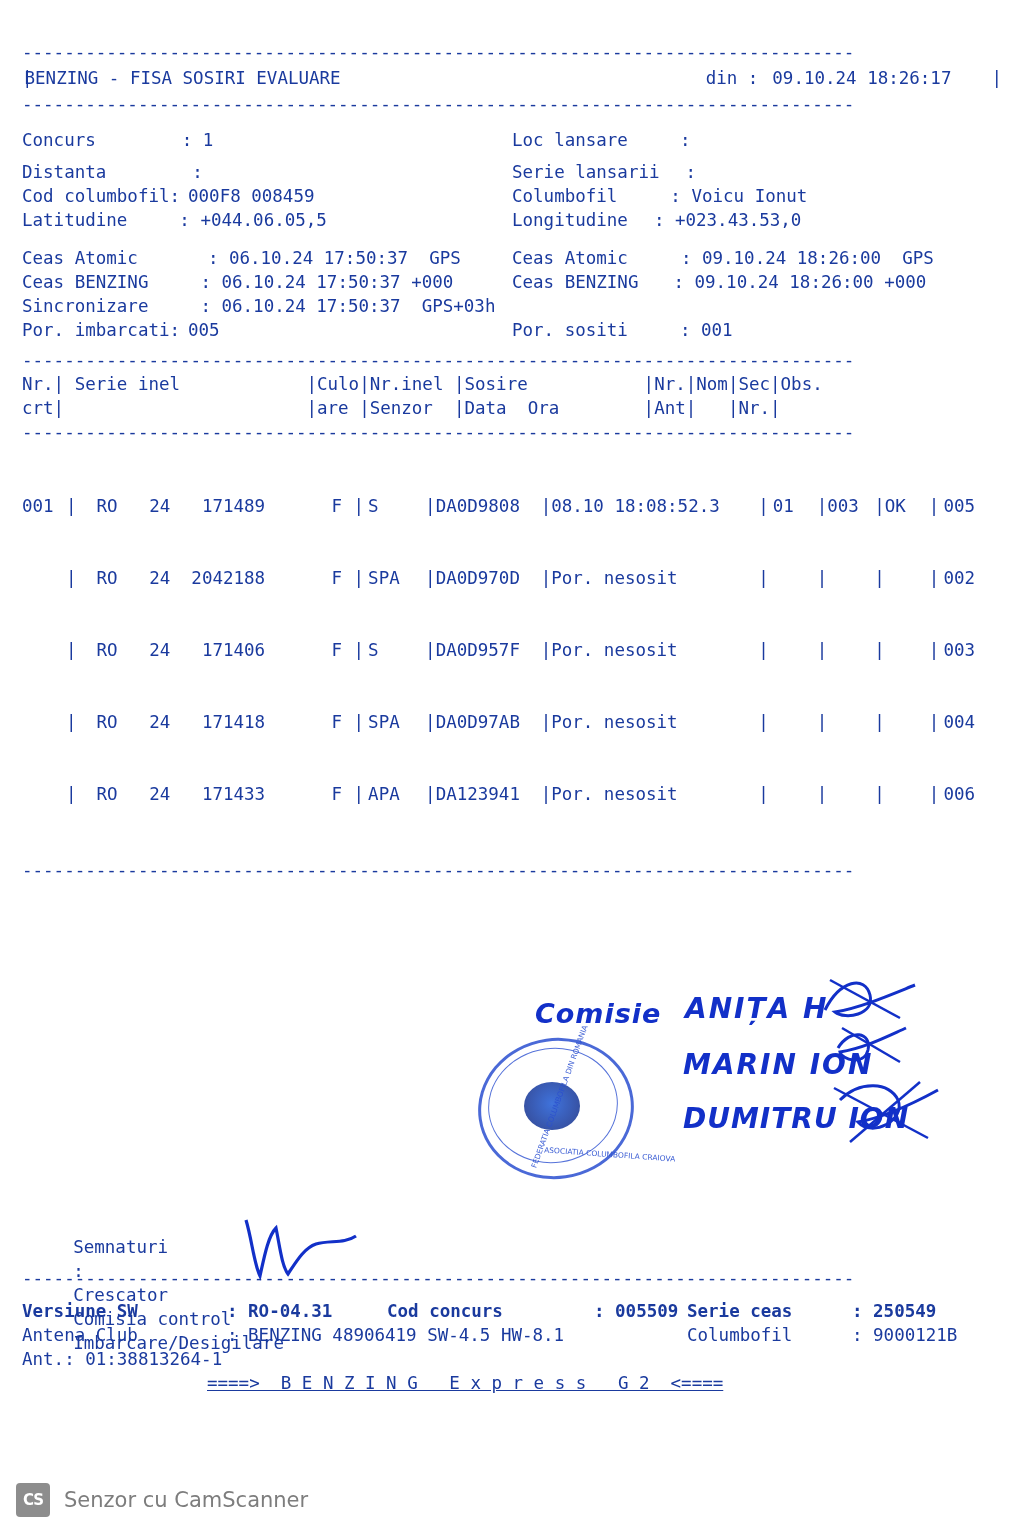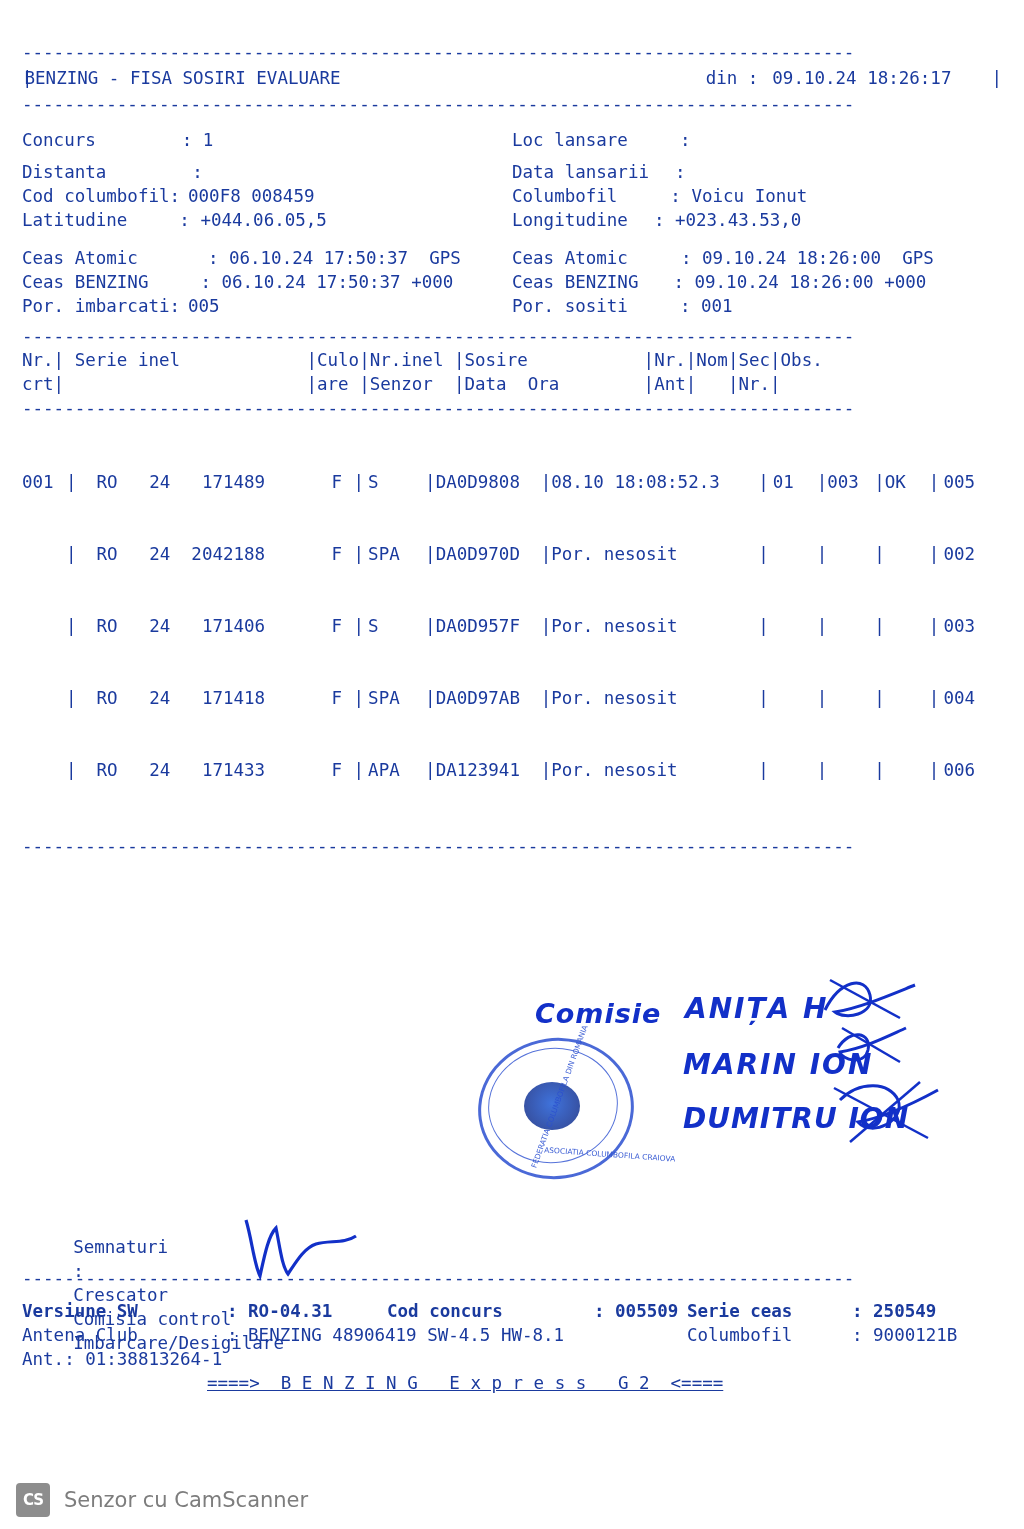--- a/index.html
+++ b/index.html
@@ -197,21 +197,21 @@
 
     <div class="row mono">
       <span class="col-left"><span>Concurs</span><span style="display:inline-block;width:86px"></span><span>: 1</span></span>
       <span><span>Loc lansare</span><span style="display:inline-block;width:52px"></span><span>:</span></span>
     </div>
 
     <div class="gap3"></div>
 
     <div class="row mono">
       <span class="col-left"><span>Distanta</span><span style="display:inline-block;width:86px"></span><span>:</span></span>
-      <span><span>Data lansarii</span><span style="display:inline-block;width:26px"></span><span>:</span></span>
+      <span><span>Serie lansarii</span><span style="display:inline-block;width:26px"></span><span>:</span></span>
     </div>
 
     <div class="row mono">
       <span class="col-left"><span>Cod columbofil:</span><span style="display:inline-block;width:8px"></span><span>000F8 008459</span></span>
       <span><span>Columbofil</span><span style="display:inline-block;width:53px"></span><span>: Voicu Ionut</span></span>
     </div>
 
     <div class="row mono">
       <span class="col-left"><span>Latitudine</span><span style="display:inline-block;width:52px"></span><span>: +044.06.05,5</span></span>
       <span><span>Longitudine</span><span style="display:inline-block;width:26px"></span><span>: +023.43.53,0</span></span>
@@ -222,20 +222,23 @@
     <div class="row mono">
       <span class="col-left"><span>Ceas Atomic</span><span style="display:inline-block;width:70px"></span><span>: 06.10.24 17:50:37  GPS</span></span>
       <span><span>Ceas Atomic</span><span style="display:inline-block;width:53px"></span><span>: 09.10.24 18:26:00  GPS</span></span>
     </div>
 
     <div class="row mono">
       <span class="col-left"><span>Ceas BENZING</span><span style="display:inline-block;width:52px"></span><span>: 06.10.24 17:50:37 +000</span></span>
       <span><span>Ceas BENZING</span><span style="display:inline-block;width:35px"></span><span>: 09.10.24 18:26:00 +000</span></span>
     </div>
 
+    <div class="row mono">
+      <span class="col-left"><span>Sincronizare</span><span style="display:inline-block;width:52px"></span><span>: 06.10.24 17:50:37  GPS+03h</span></span>
+    </div>
 
     <div class="row mono">
       <span class="col-left"><span>Por. imbarcati:</span><span style="display:inline-block;width:8px"></span><span>005</span></span>
       <span><span>Por. sositi</span><span style="display:inline-block;width:52px"></span><span>: 001</span></span>
     </div>
 
     <div class="rule mono" style="margin-top:8px;">-------------------------------------------------------------------------------</div>
 
     <div class="mono" style="margin-top:2px;">Nr.| Serie inel            |Culo|Nr.inel |Sosire           |Nr.|Nom|Sec|Obs.</div>
     <div class="mono">crt|                       |are |Senzor  |Data  Ora        |Ant|   |Nr.|</div>

